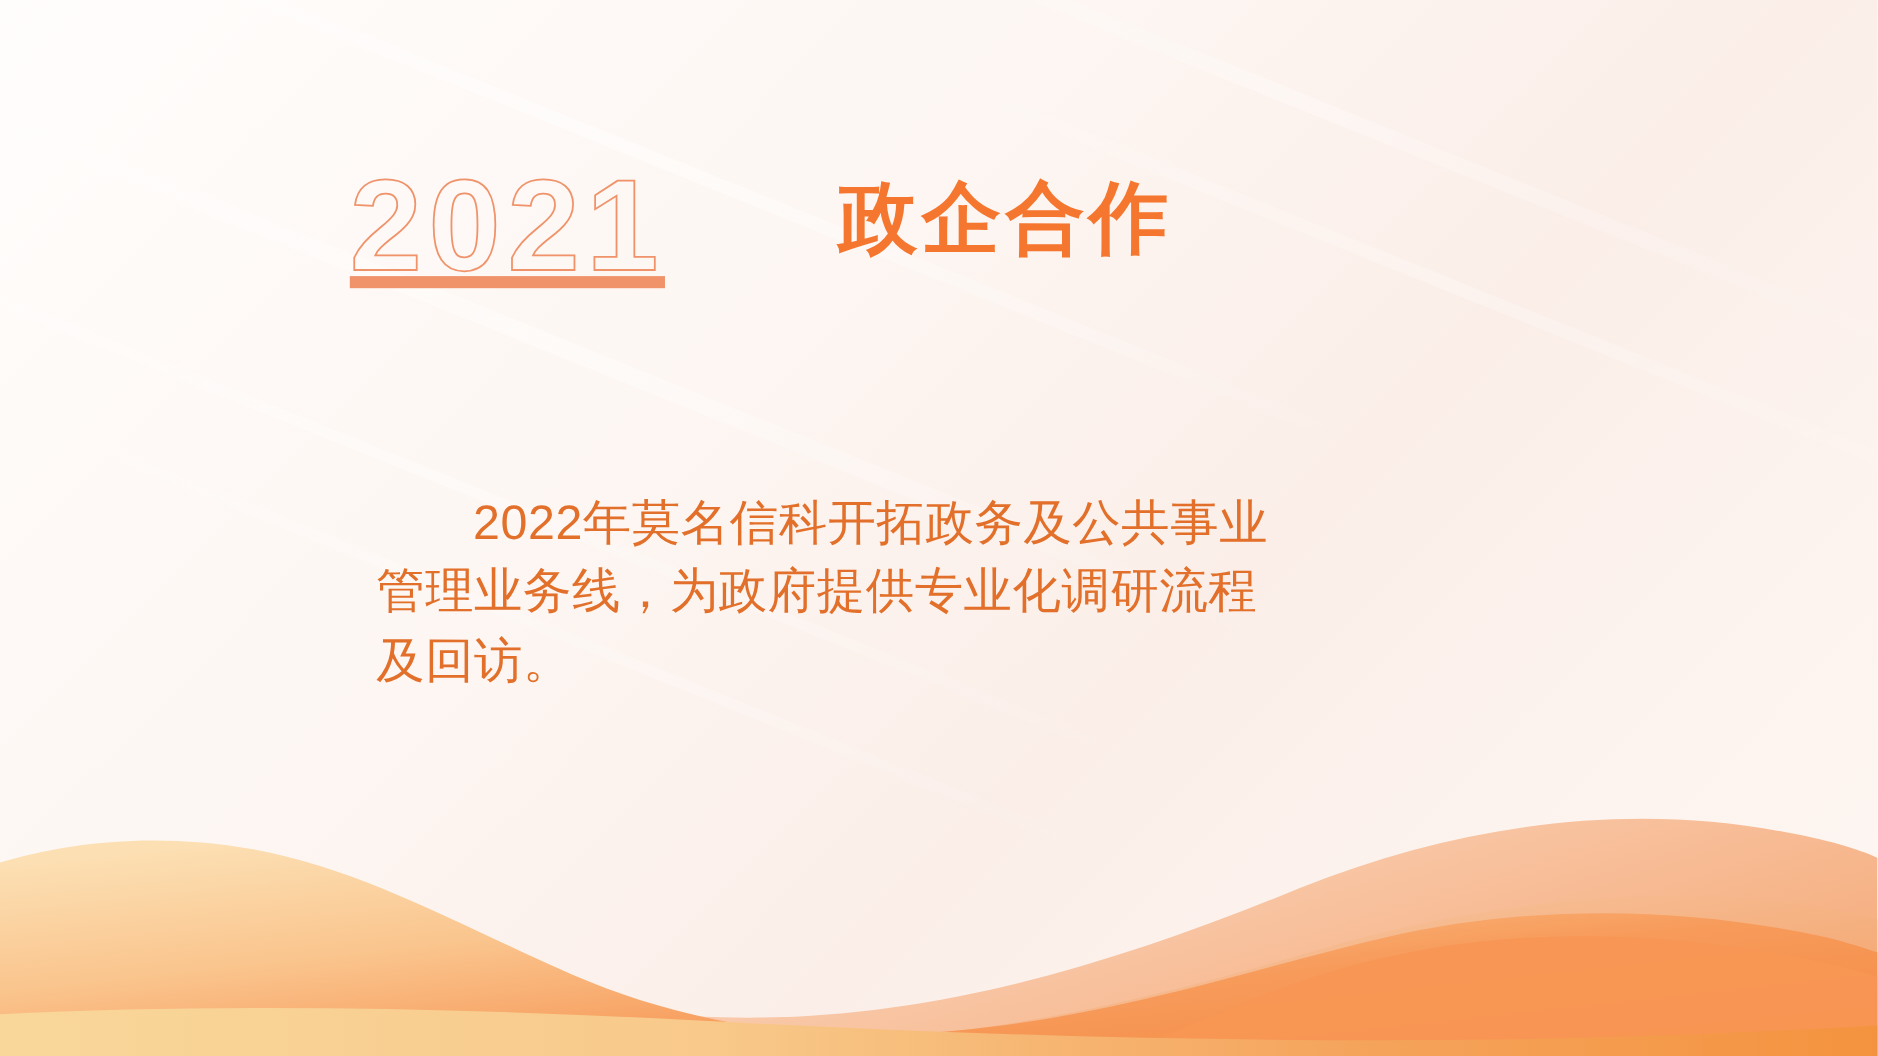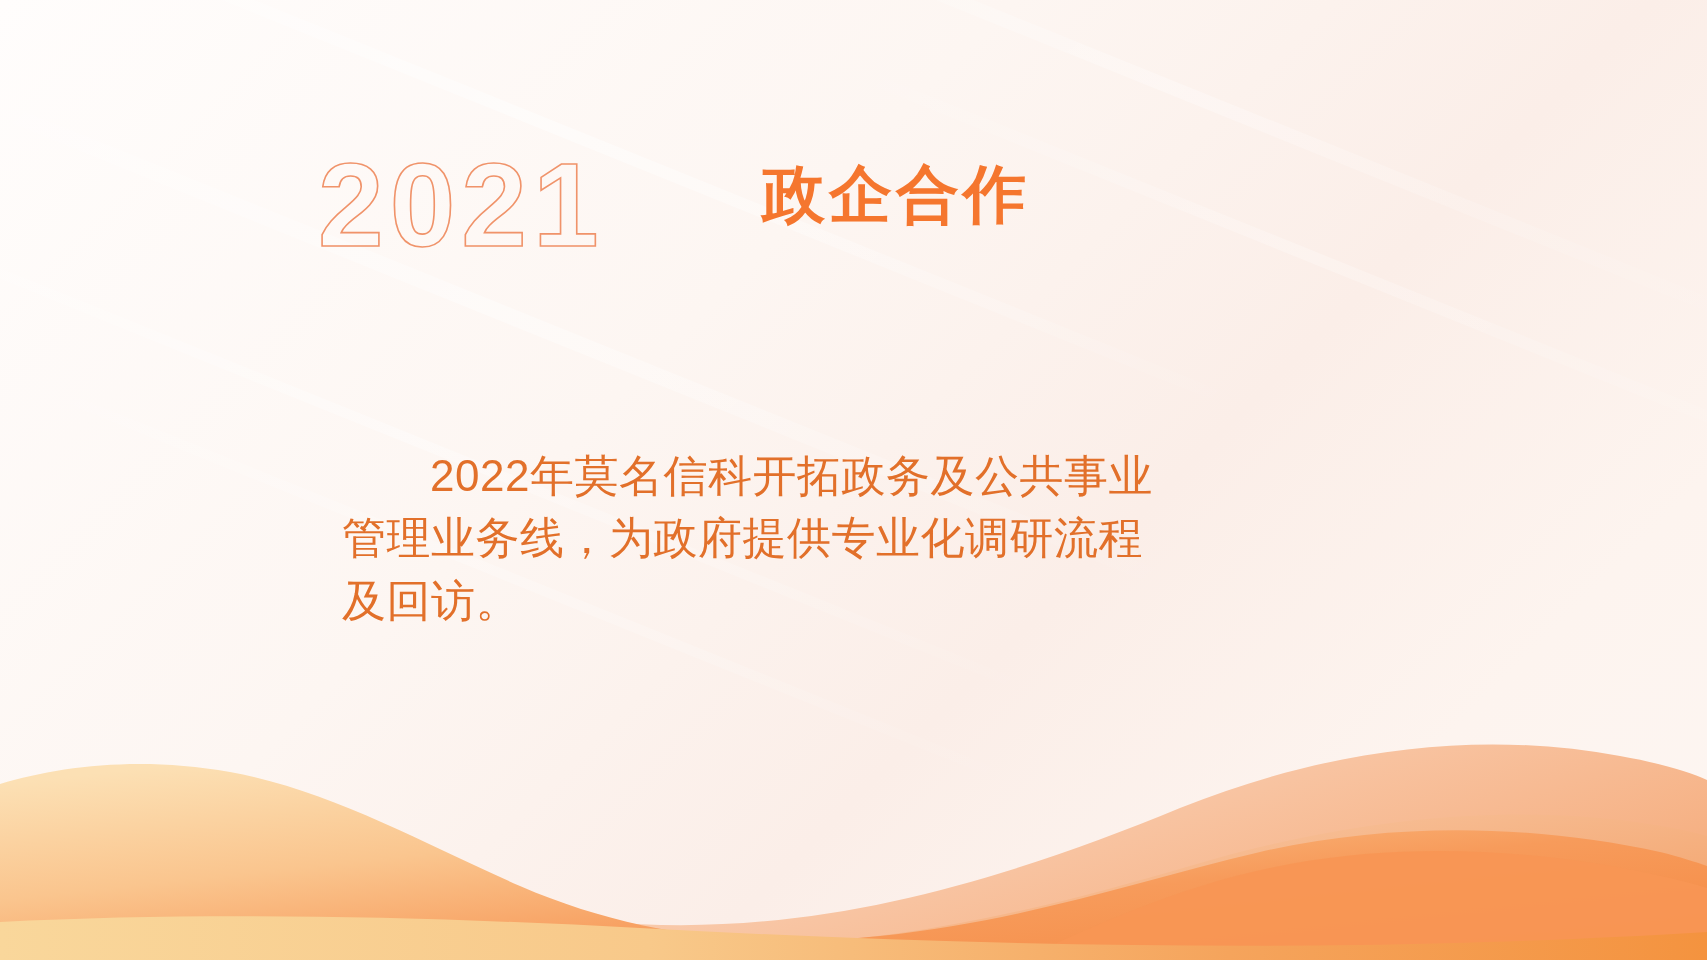--- a/index.html
+++ b/index.html
@@ -35,26 +35,27 @@
     left: 318px;
     top: 146px;
     font-size: 118px;
     font-weight: 700;
     letter-spacing: 6px;
     line-height: 1;
     color: transparent;
     -webkit-text-stroke: 1.6px #F0936A;
     text-shadow: none;
     user-select: none;
+    text-decoration: underline;
   }
   .headline {
     position: absolute;
     left: 762px;
     top: 160px;
-    font-size: 63px;
+    font-size: 72px;
     font-weight: 700;
     letter-spacing: 4px;
     line-height: 1.1;
     color: #F5762E;
     white-space: nowrap;
   }
 
   
   .body-copy {
     position: absolute;

